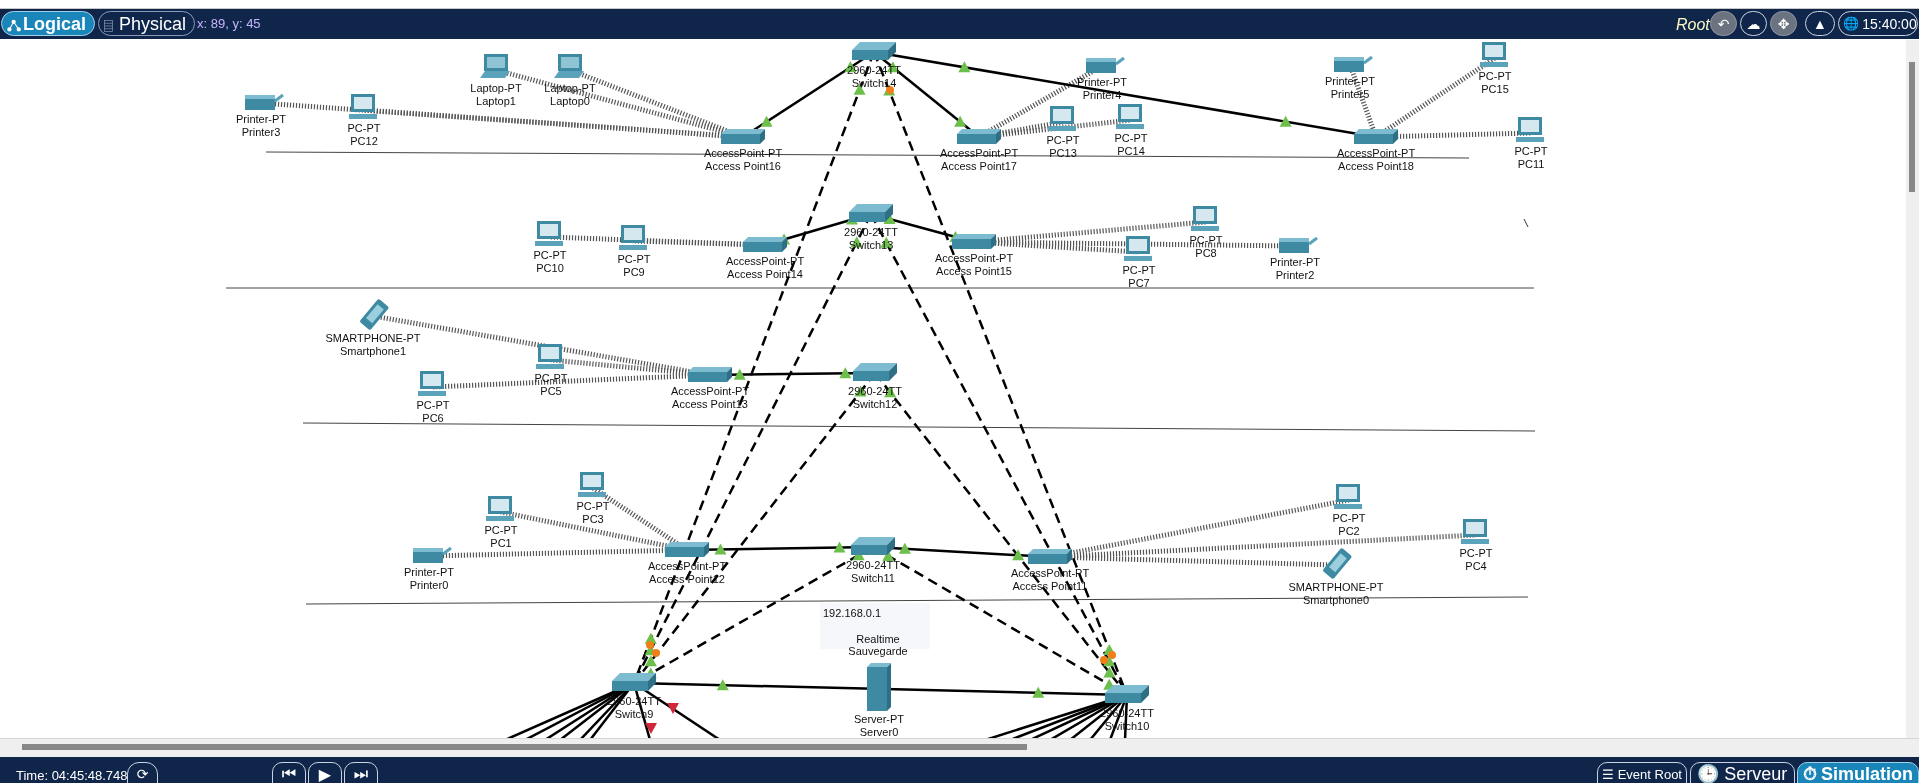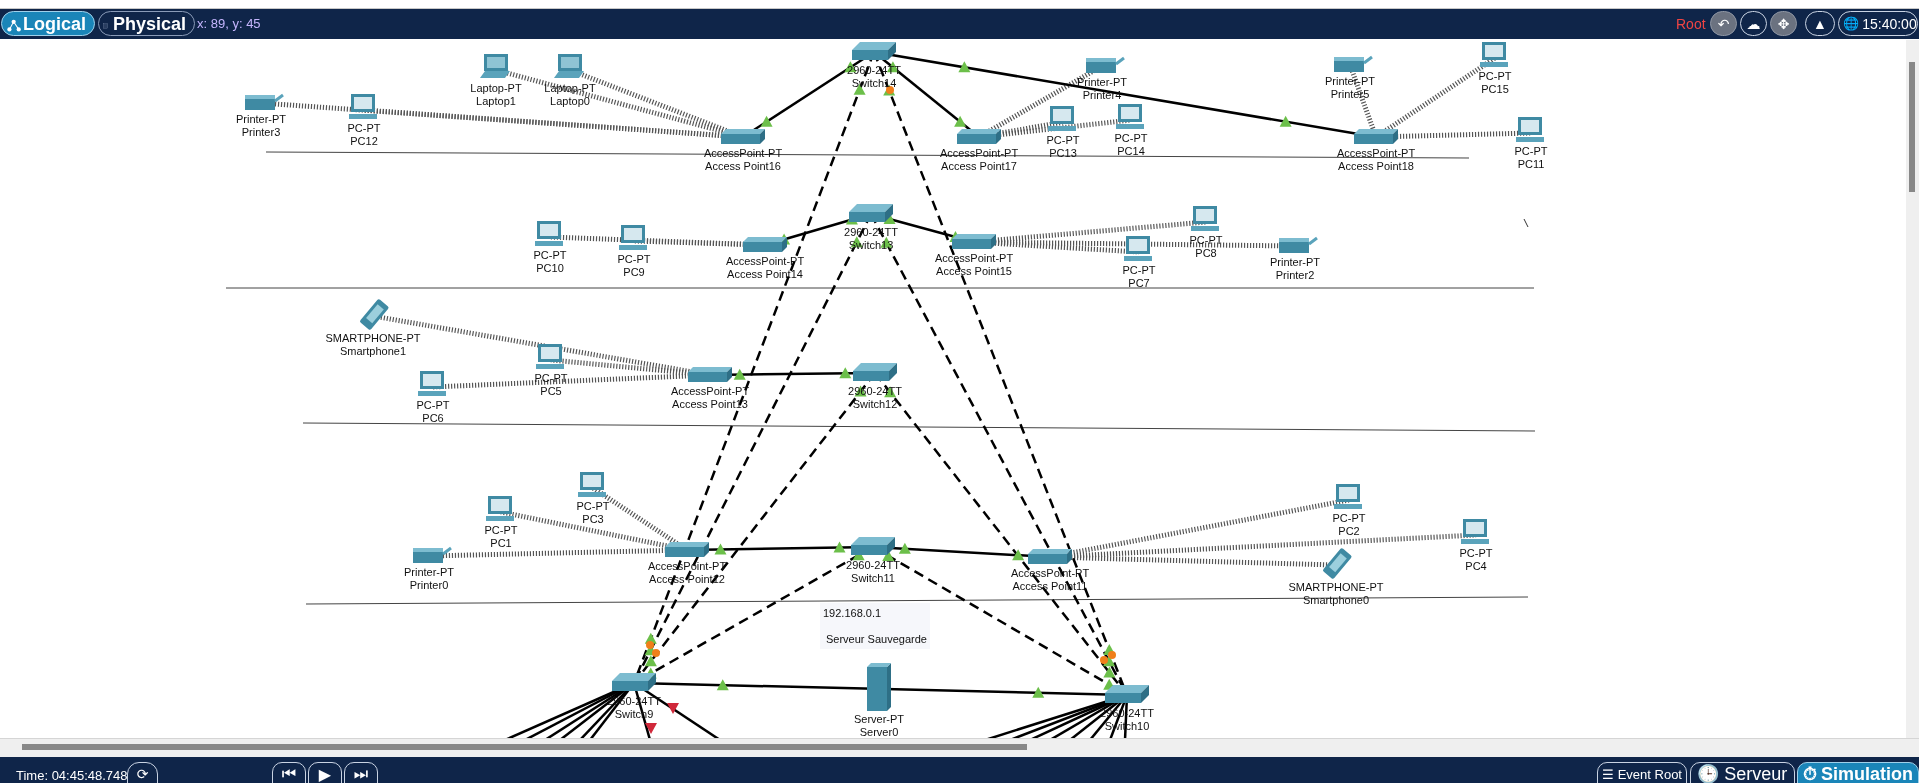--- a/index.html
+++ b/index.html
@@ -2,21 +2,21 @@
 <html><head>
 <meta charset="utf-8">
 <style>
   html, body { margin:0; padding:0; }
   body { width:1919px; height:783px; position:relative; overflow:hidden; background:#ffffff; font-family:"Liberation Sans", sans-serif; }
   .topstrip { position:absolute; left:0; top:0; width:1919px; height:8px; background:#ffffff; border-bottom:1px solid #c8c8c8; }
   .topbar { position:absolute; left:0; top:9px; width:1919px; height:30px; background:#0f2549; color:#fff; }
   .pill { position:absolute; top:2px; height:25px; border:1px solid #8a9bb8; border-radius:13px; box-sizing:border-box; display:flex; align-items:flex-end; color:#fff; font-weight:bold; font-size:18px; padding:0 8px 0 4px; }
   .pill.active { background:#1a85b8; border-color:#9fd0ea; }
   .coord { position:absolute; left:197px; top:7px; font-size:13px; color:#c4b5fd; }
-  .root { position:absolute; left:1676px; top:7px; font-size:14px; color:#ef4444; }
+  .root { position:absolute; left:1676px; top:7px; font-size:16px; color:#fef9c3;font-style:italic; }
   .rbtn { position:absolute; top:2px; width:27px; height:25px; border-radius:13px; box-sizing:border-box; border:1px solid #c9d3e3; display:flex; align-items:center; justify-content:center; color:#fff; font-size:14px; }
   .rbtn.grey { background:#6b7280; border-color:#8f96a3; }
   .clockpill { position:absolute; left:1838px; top:2px; width:80px; height:25px; border:1px solid #c9d3e3; border-radius:13px; box-sizing:border-box; display:flex; align-items:center; padding-left:4px; font-size:14px; color:#fff; }
   .canvas { position:absolute; left:0; top:40px; width:1906px; height:698px; background:#ffffff; overflow:hidden;border-radius:11px; }
   .vscroll { position:absolute; left:1906px; top:40px; width:13px; height:698px; background:#efefef; }
   .vthumb { position:absolute; left:3px; top:22px; width:6px; height:130px; background:#888; }
   .hscroll { position:absolute; left:0; top:738px; width:1919px; height:18px; background:#efefef; border-top:1px solid #d5d5d5; }
   .hthumb { position:absolute; left:22px; top:5px; width:1005px; height:6px; background:#888; }
   .bottombar { position:absolute; left:0; top:757px; width:1919px; height:32px; background:#0f2549; color:#fff; }
   .time { position:absolute; left:16px; top:11px; font-size:13px; }
@@ -34,21 +34,21 @@
   <div class="pill active" style="left:1px;width:94px;">
     <svg width="20" height="18" viewBox="0 0 20 18">
         <circle cx="9" cy="4" r="2.5" fill="#fff"></circle>
         <circle cx="4" cy="13" r="2.5" fill="#fff"></circle>
         <circle cx="15" cy="13" r="2.5" fill="#fff"></circle>
         <line x1="9" y1="4" x2="4" y2="13" stroke="#fff" stroke-width="1.2"></line>
         <line x1="9" y1="4" x2="15" y2="13" stroke="#fff" stroke-width="1.2"></line>
       </svg>
     <span>Logical</span>
   </div>
-  <div class="pill" style="left:98px;width:97px;font-weight:bold;">
+  <div class="pill" style="left:98px;width:97px;font-weight:normal;">
     <svg width="16" height="18" viewBox="0 0 16 18" style="margin-right:5px">
         <rect x="2" y="1" width="12" height="16" fill="none" stroke="#8a9bb8"></rect>
         <line x1="2" y1="5" x2="14" y2="5" stroke="#8a9bb8"></line>
         <line x1="2" y1="9" x2="14" y2="9" stroke="#8a9bb8"></line>
         <line x1="2" y1="13" x2="14" y2="13" stroke="#8a9bb8"></line>
       </svg>
     <span>Physical</span>
   </div>
   <div class="coord">x: 89, y: 45</div>
   <div class="root">Root</div>
@@ -461,21 +461,21 @@
           <rect x="1329" y="548" width="14" height="30" rx="2" fill="#3f8aa3" transform="rotate(40 1336 565)"></rect>
           <rect x="1332" y="553" width="8" height="18" fill="#9ccfdd" transform="rotate(40 1336 565)"></rect>
           <text x="1336" y="591" class="lbl">SMARTPHONE-PT</text>
           <text x="1336" y="604" class="lbl">Smartphone0</text>
         </g>
         <line x1="1524" y1="219" x2="1528" y2="227" stroke="#333" stroke-width="1"></line>
       </g>
   </svg>
   <div class="note" style="left:820px;top:563px;width:110px;height:46px;">
     <div style="position:absolute;left:3px;top:4px;">192.168.0.1</div>
-    <div style="position:absolute;left:6px;top:30px;">Serveur Sauvegarde</div>
+    <div style="position:absolute;left:6px;top:30px;">Realtime Sauvegarde</div>
   </div>
 </div>
 
 <div class="vscroll">
     <div class="vthumb"></div>
   </div>
 <div class="hscroll">
     <div class="hthumb"></div>
   </div>
 

